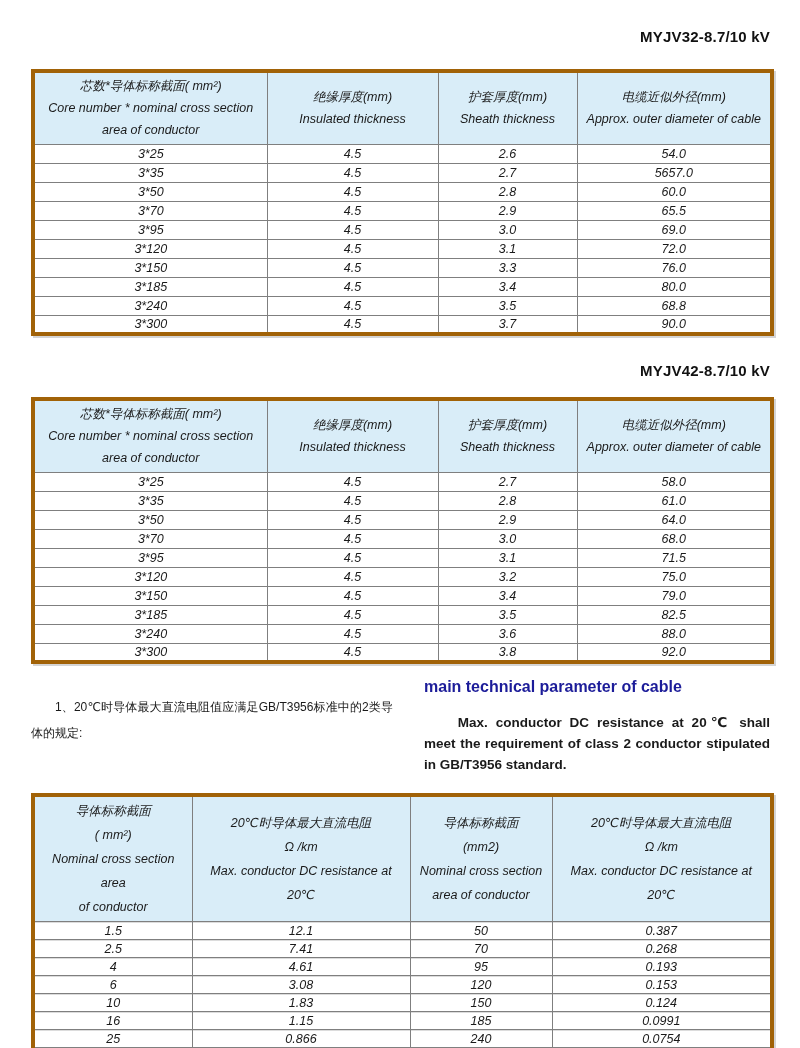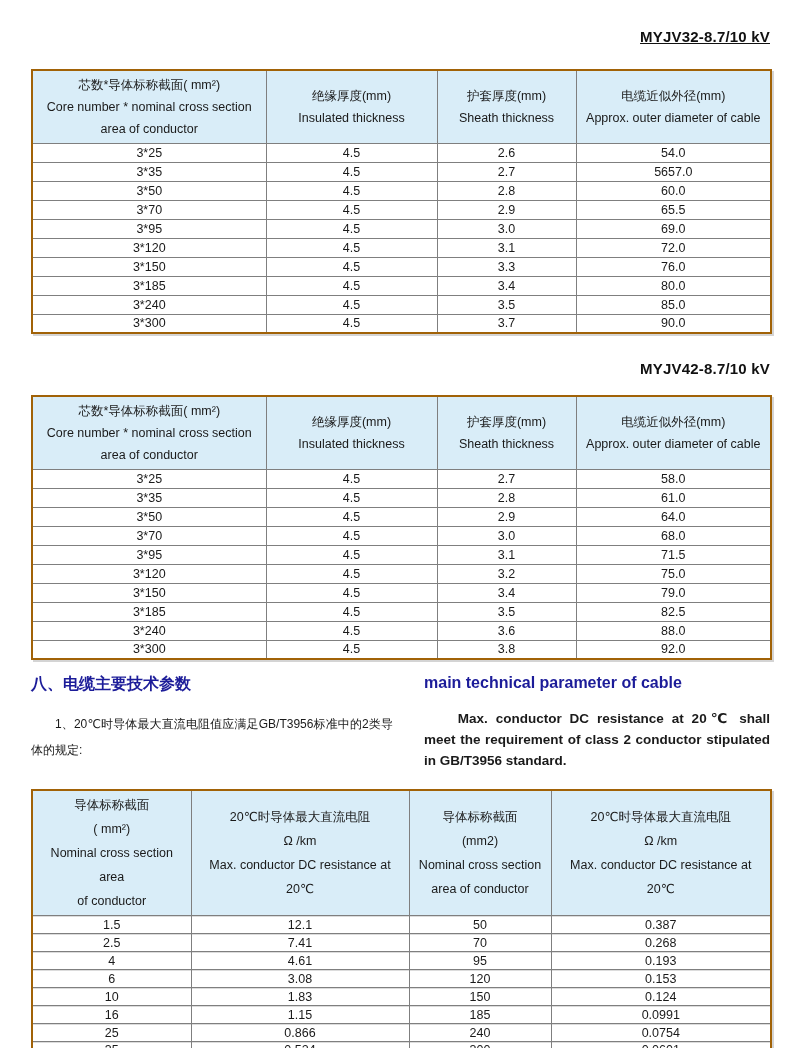--- a/index.html
+++ b/index.html
@@ -11,29 +11,30 @@
     color: #1a1a1a;
     overflow: hidden;
   }
   .tbl-title {
     text-align: right;
     font-weight: bold;
     font-size: 15px;
     letter-spacing: 0.2px;
     color: #111111;
   }
-  .title-1 { margin-bottom: 24px; text-decoration: underline; }
+  .title-1 { margin-bottom: 24px; }
   .title-2 { margin-top: 26px; margin-bottom: 18px; }
   table.spec {
     width: 739px;
     table-layout: fixed;
     border-collapse: collapse;
-    border: 2px solid #a16207;
+    border: 4px solid #a16207;
     box-shadow: 2px 2px 0 #d4d4d4;
     background: #ffffff;
+    font-style: italic;
   }
   table.spec th {
     background: #d9edf8;
     border: 1px solid #7f7f7f;
     font-weight: normal;
     font-size: 12.5px;
     vertical-align: middle;
     padding: 2px 4px;
   }
   table.spec th div { line-height: 22px; text-align: center; }
@@ -147,21 +148,21 @@
         <tr>
           <td>3*185</td>
           <td>4.5</td>
           <td>3.4</td>
           <td>80.0</td>
         </tr>
         <tr>
           <td>3*240</td>
           <td>4.5</td>
           <td>3.5</td>
-          <td>85.0</td>
+          <td>68.8</td>
         </tr>
         <tr>
           <td>3*300</td>
           <td>4.5</td>
           <td>3.7</td>
           <td>90.0</td>
         </tr>
       </tbody>
   </table>
 
@@ -254,21 +255,20 @@
           <td>3*300</td>
           <td>4.5</td>
           <td>3.8</td>
           <td>92.0</td>
         </tr>
       </tbody>
   </table>
 
   <div class="section">
     <div class="col-zh">
-      <div class="sec-heading">八、电缆主要技术参数</div>
       <p class="para para-zh">1、20℃时导体最大直流电阻值应满足GB/T3956标准中的2类导体的规定:</p>
     </div>
     <div class="col-en">
       <div class="sec-heading">main technical parameter of cable</div>
       <p class="para para-en">Max. conductor DC resistance at 20℃ shall meet the requirement of class 2 conductor stipulated in GB/T3956 standard.</p>
     </div>
   </div>
 
   <div class="t3-wrap">
     <table class="spec t3">

